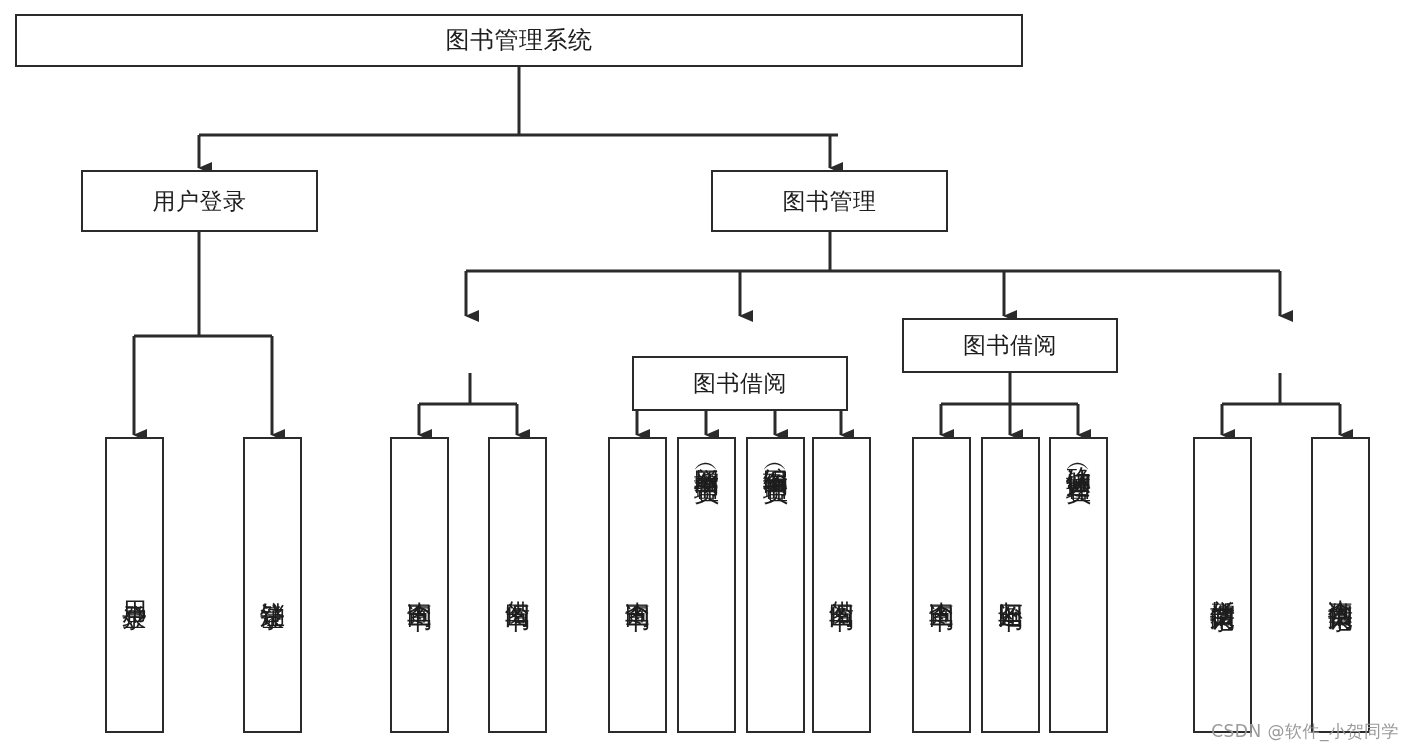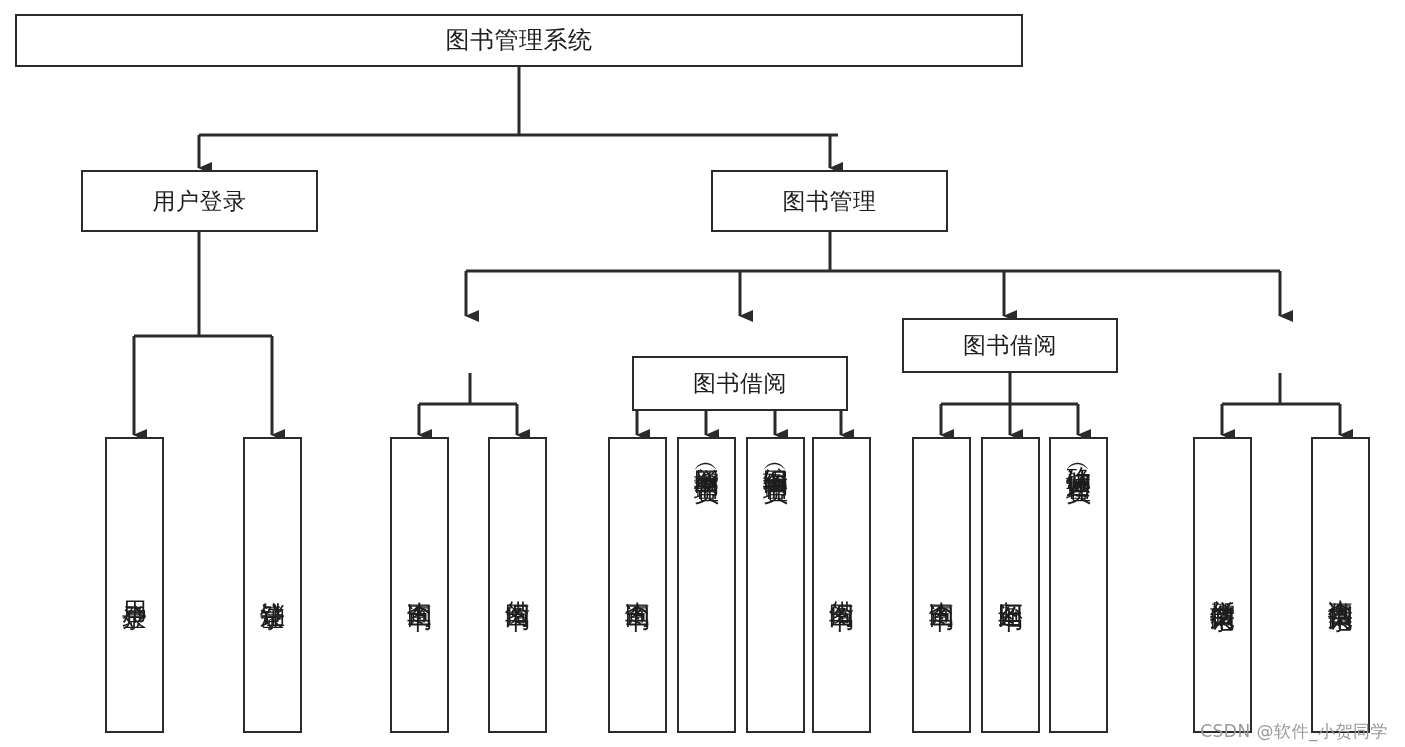--- a/index.html
+++ b/index.html
@@ -64,21 +64,21 @@
     letter-spacing: 2px;
     white-space: nowrap;
   }
   
   .node.vert.center {
     align-items: center;
     padding-top: 0;
   }
   #watermark {
     position: absolute;
-    right: 17px;
+    right: 6px;
     bottom: 4px;
     font-size: 17px;
     color: #9a9a9a;
     letter-spacing: 0.5px;
     white-space: nowrap;
     font-family: "DejaVu Sans", "Liberation Sans", sans-serif;
   }
 </style>
 </head>
 <body>

